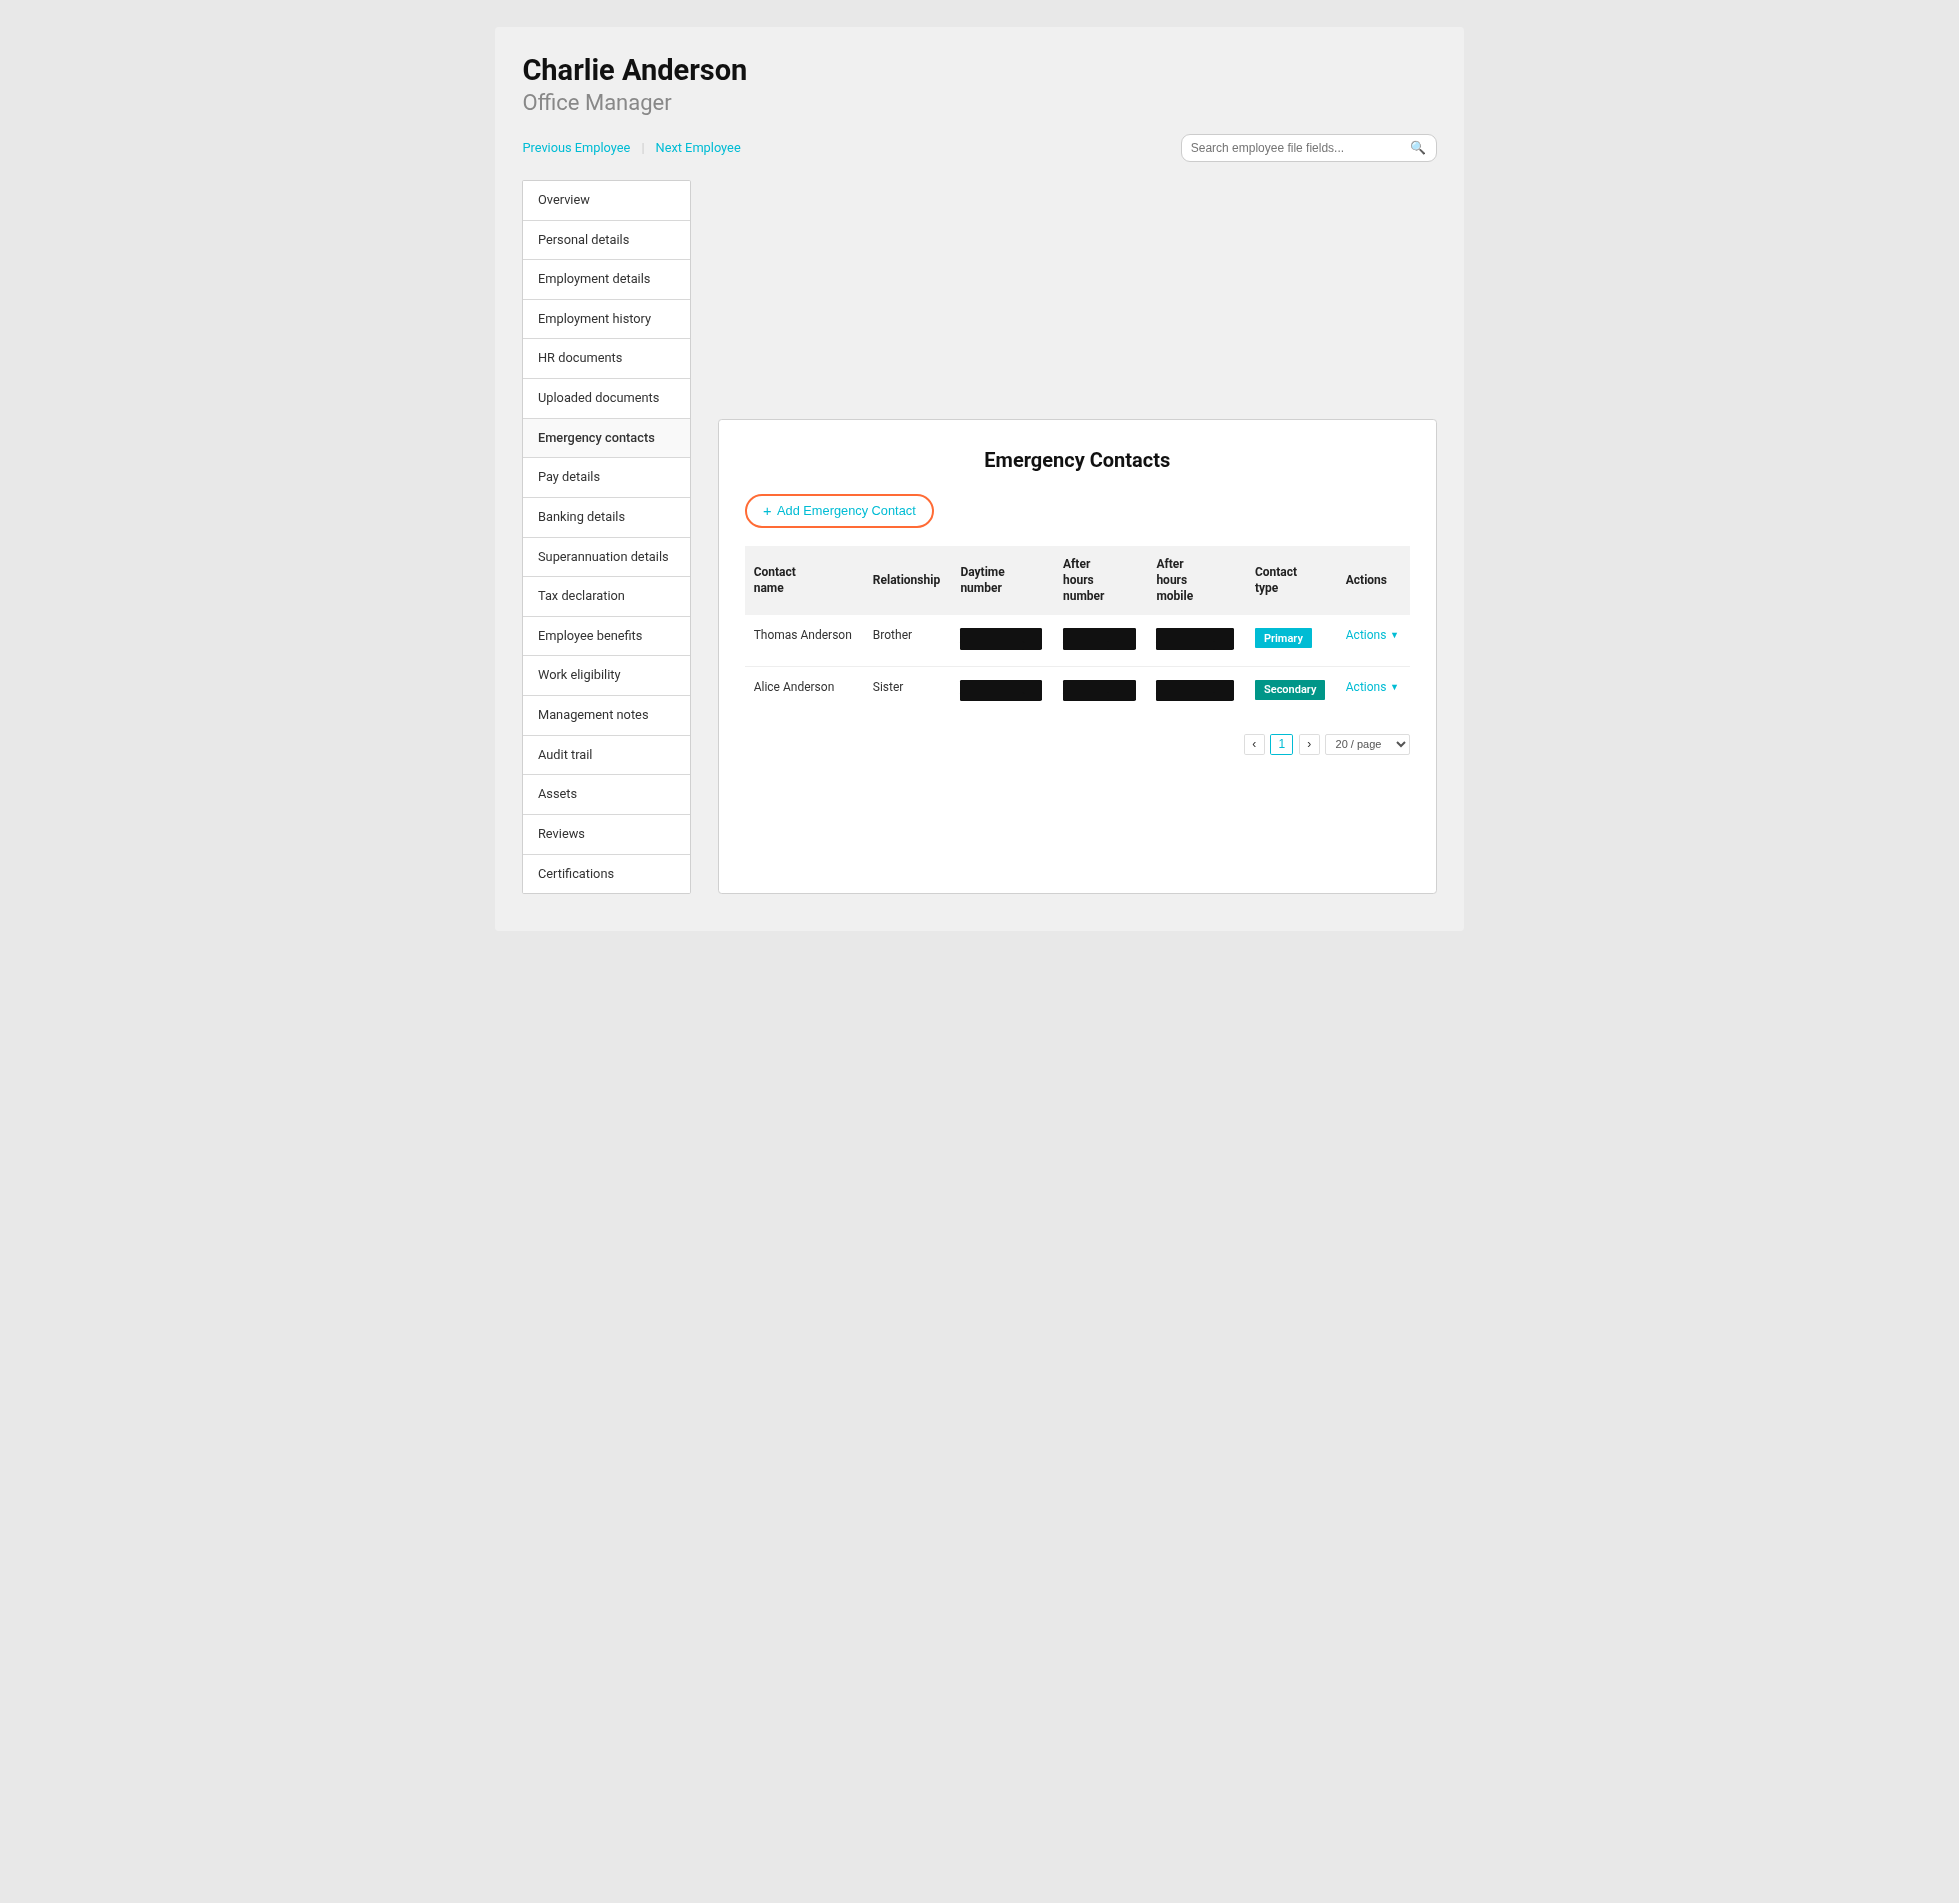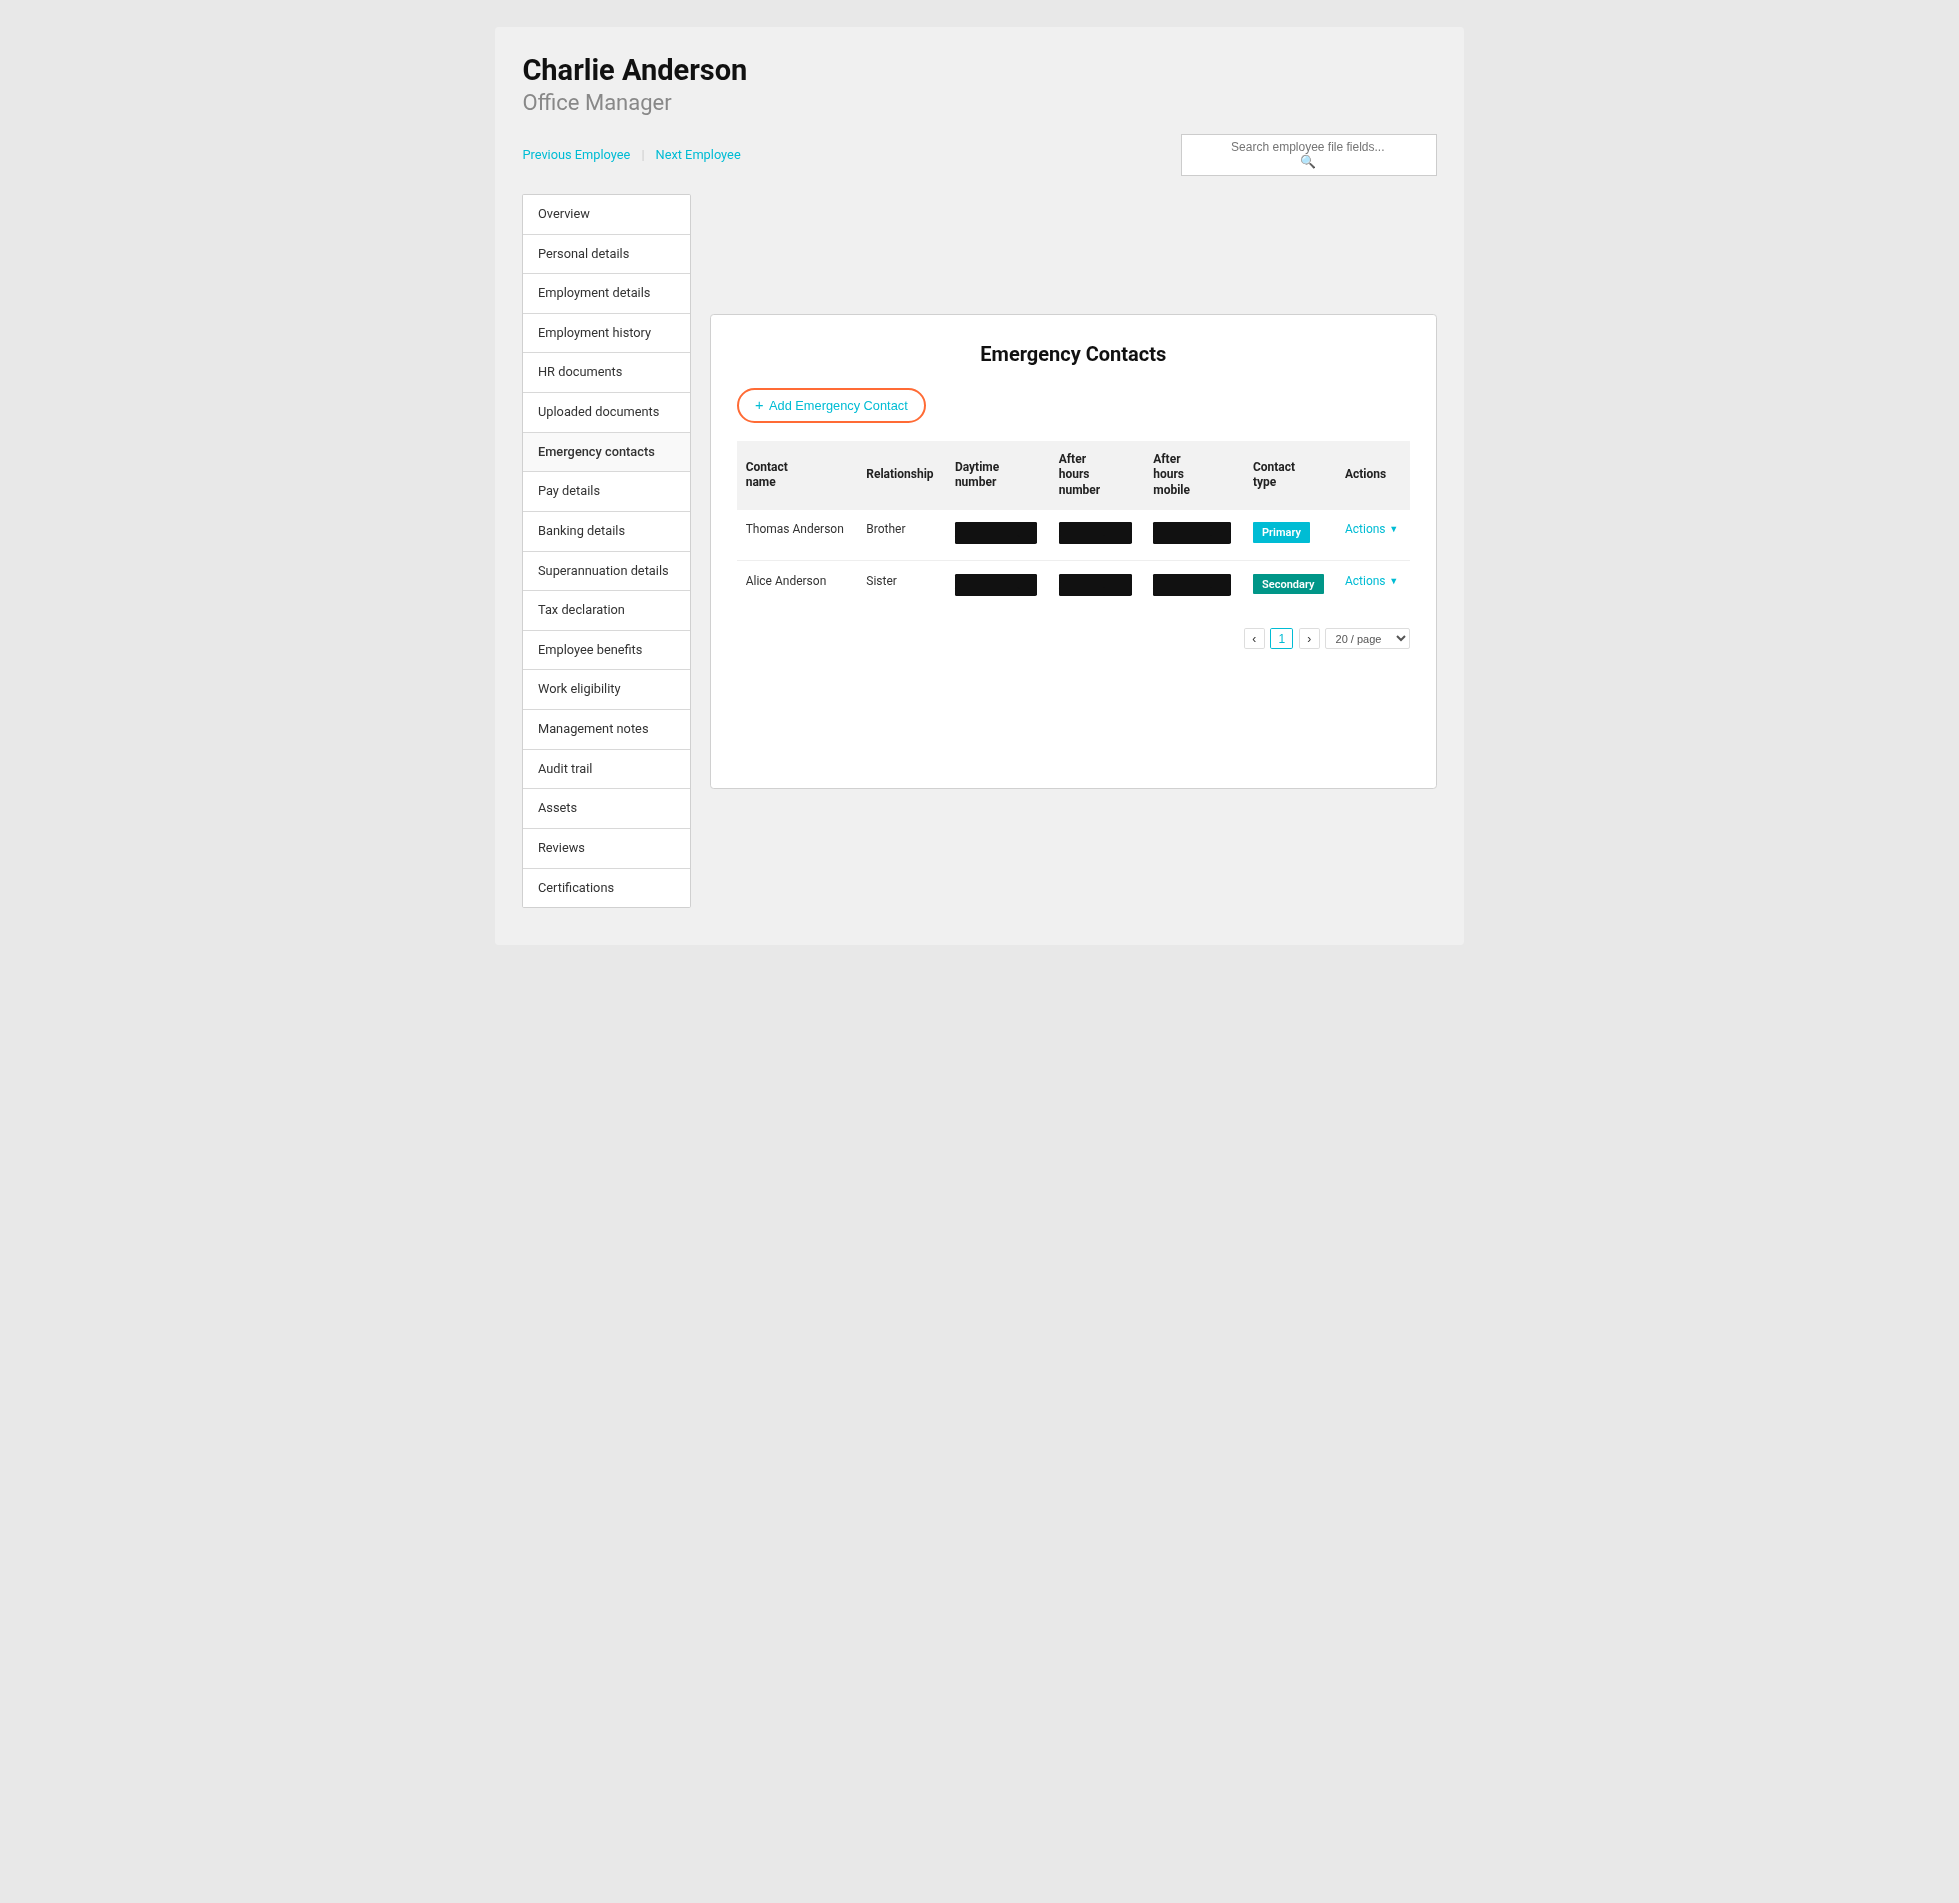--- a/index.html
+++ b/index.html
@@ -49,43 +49,42 @@
     .nav-separator {
       color: #ccc;
       margin: 0 11px;
       font-size: 12.8px;
     }
     .search-container {
       margin-left: auto;
       display: flex;
       align-items: center;
       border: 0.9px solid #ccc;
-      border-radius: 0;
+      border-radius: 9px;
       background: #fff;
       padding: 5.5px 9.1px;
       width: 256px;
-      flex-direction: column;
     }
     .search-input {
       border: none;
       outline: none;
       background: transparent;
       font-size: 12px;
       color: #555;
       flex: 1;
     }
     .search-icon {
       color: #555;
       font-size: 12.8px;
       cursor: pointer;
     }
     .main-layout {
       display: flex;
-      gap: 4px;
-      align-items: center;
+      gap: 12px;
+      align-items: flex-end;
     }
     .sidebar {
       width: 169px;
       flex-shrink: 0;
       display: flex;
       flex-direction: column;
       border: 0.9px solid #d0d0d0;
       border-radius: 1.8px;
       overflow: hidden;
     }

